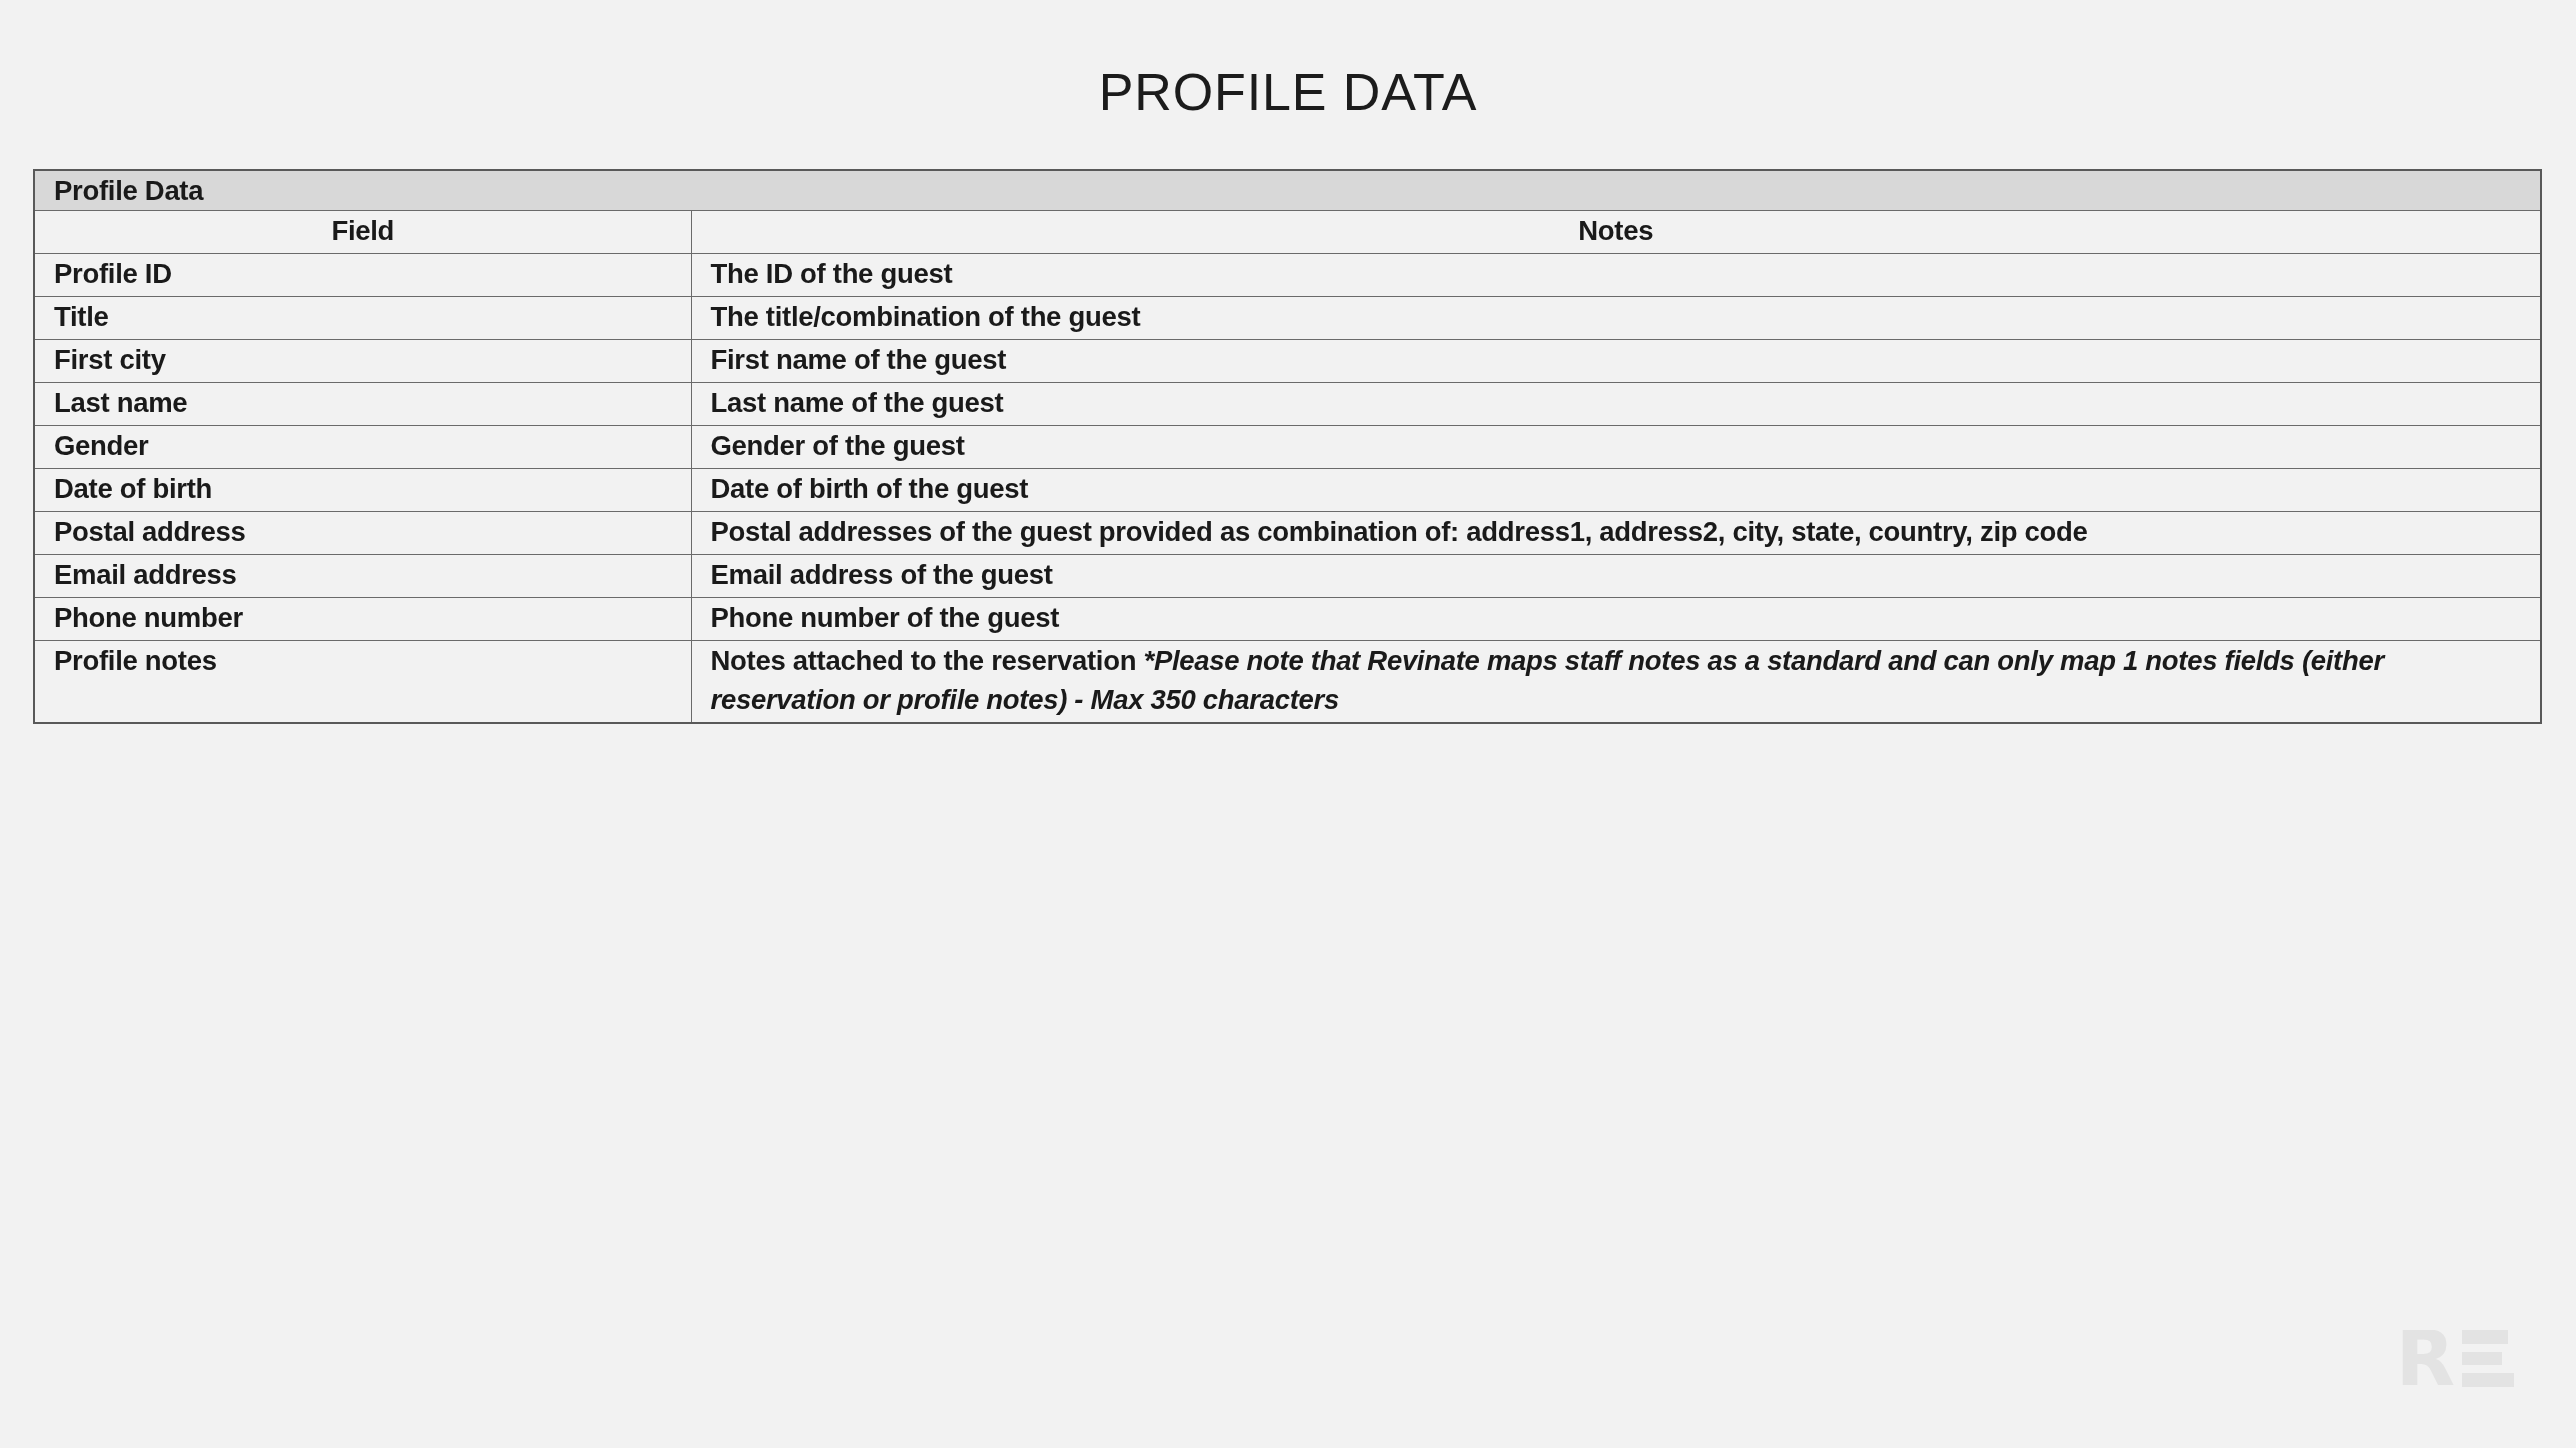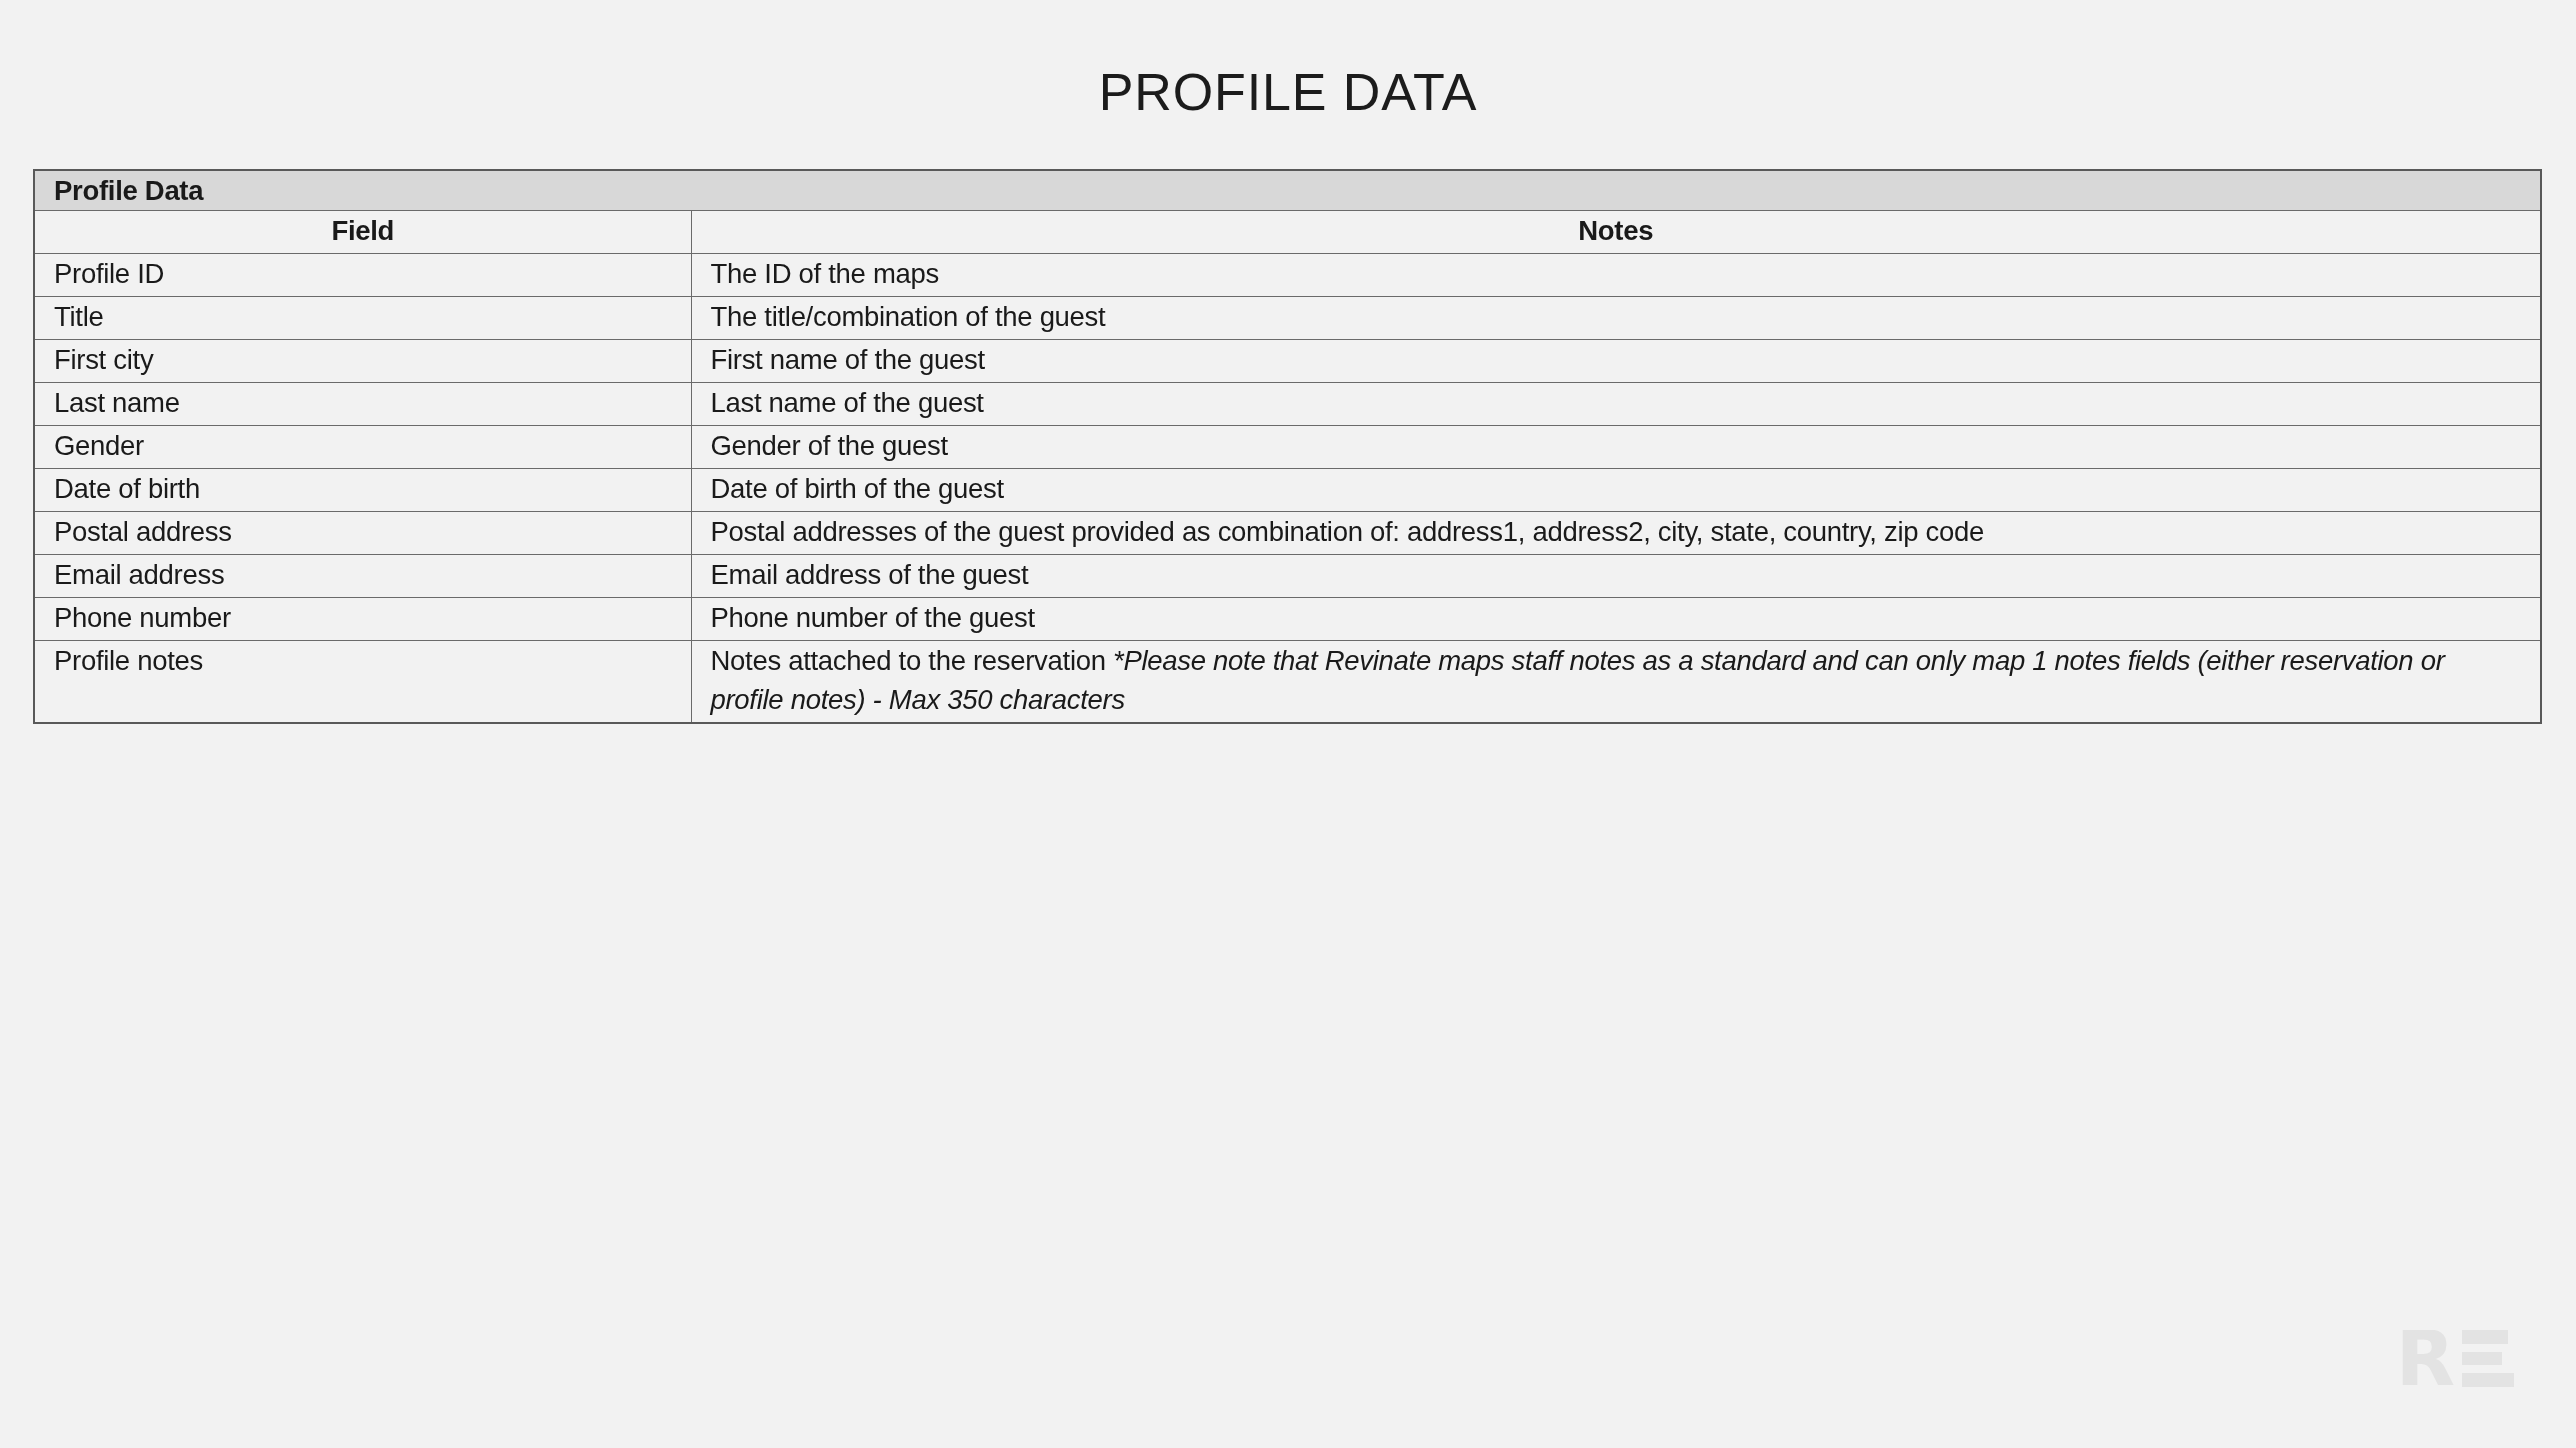--- a/index.html
+++ b/index.html
@@ -33,21 +33,21 @@
   }
   table.profile-table col.c1 { width: 657px; }
   table.profile-table th, table.profile-table td {
     border: 1.7px solid #6a6a6a;
     font-size: 27.5px;
     letter-spacing: -0.3px;
     padding: 0 19px;
     vertical-align: top;
     line-height: 39px;
     text-align: left;
-    font-weight: 400;
+    font-weight: 700;
   }
   table.profile-table { border: 2.6px solid #595959; }
   tr.group-header th {
     background: #d8d8d8;
     font-weight: 700;
     height: 39px;
   }
   tr.col-header th {
     font-weight: 700;
     height: 43px;
@@ -103,21 +103,21 @@
       <tr class="group-header">
         <th colspan="2">Profile Data</th>
       </tr>
       <tr class="col-header">
         <th>Field</th>
         <th>Notes</th>
       </tr>
 
       <tr class="data-row">
         <td>Profile ID</td>
-        <td>The ID of the maps</td>
+        <td>The ID of the guest</td>
       </tr>
       <tr class="data-row">
         <td>Title</td>
         <td>The title/combination of the guest</td>
       </tr>
       <tr class="data-row">
         <td>First city</td>
         <td>First name of the guest</td>
       </tr>
       <tr class="data-row">

